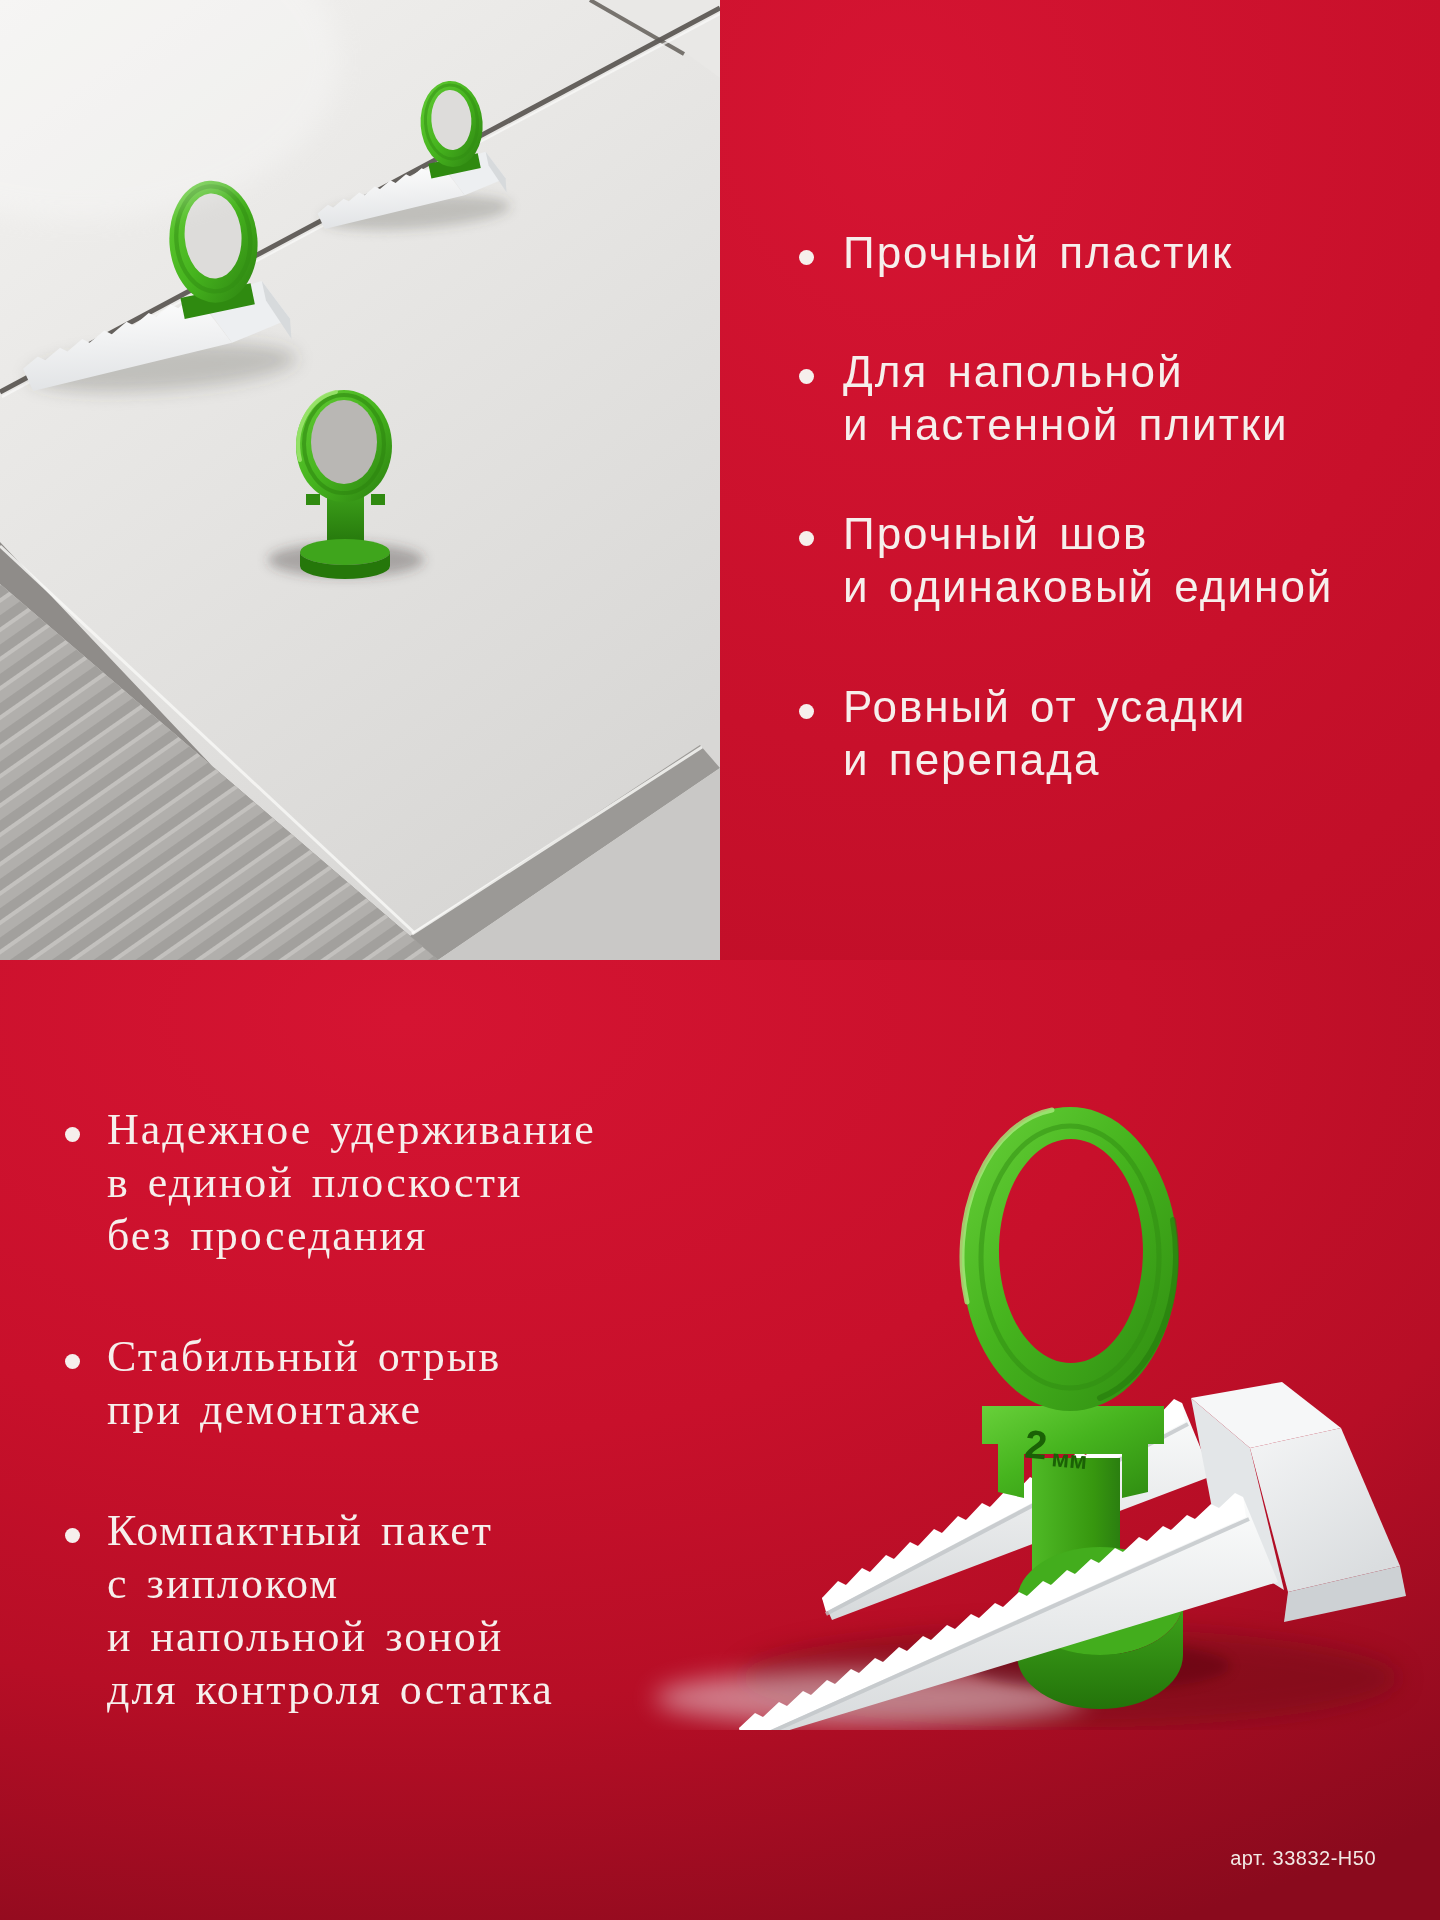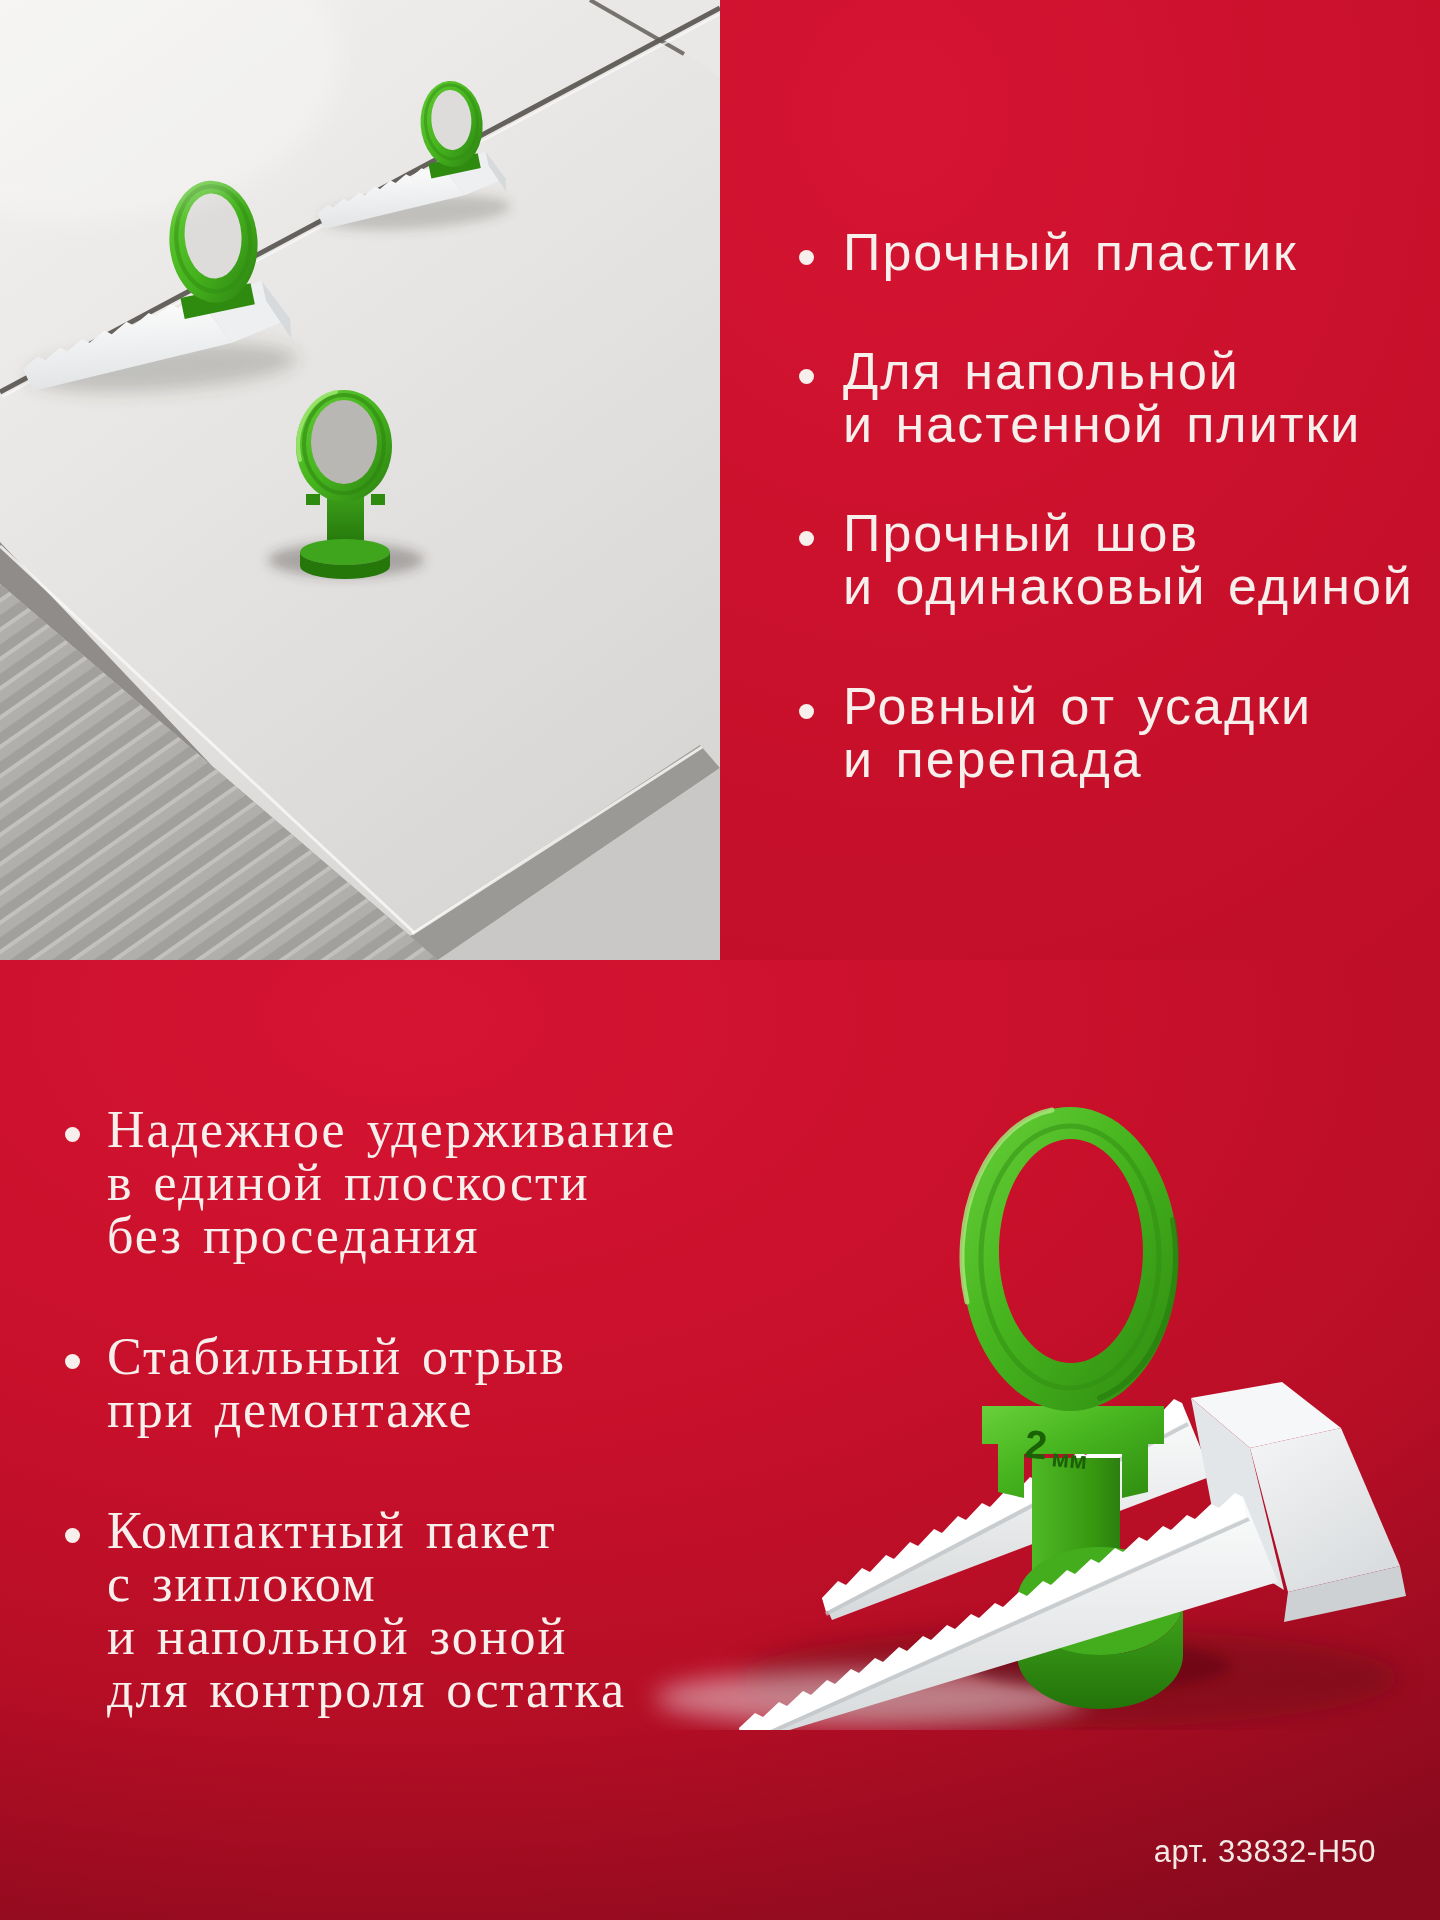--- a/index.html
+++ b/index.html
@@ -17,39 +17,39 @@
 
   
   .col-right{position:absolute;left:720px;top:0;width:720px;height:960px;
     background:radial-gradient(140% 120% at 25% 12%, var(--red-bright) 0%, var(--red) 55%, #BC0E27 100%);
     padding-top:226px;}
   .bottom{position:absolute;left:0;top:960px;width:1440px;height:960px;
     background:radial-gradient(120% 105% at 28% 6%, var(--red-bright) 0%, var(--red) 42%, #B70E26 68%, var(--red-dark) 100%);}
 
   
   ul.features{list-style:none;}
-  ul.features li{position:relative;color:var(--text);font-size:52px;line-height:53px;
+  ul.features li{position:relative;color:var(--text);font-size:44px;line-height:53px;
     font-weight:300;letter-spacing:2px;word-spacing:5px;}
   ul.features .dot{position:absolute;top:24px;width:15px;height:15px;border-radius:50%;background:var(--text);}
   .features-top li{padding-left:123px;}
   .features-top .dot{left:79px;}
   .features-top li:nth-child(1){margin-bottom:66px;}
   .features-top li:nth-child(2){margin-bottom:56px;}
   .features-top li:nth-child(3){margin-bottom:67px;}
   .features-bottom{position:absolute;left:0;top:143px;}
   .features-bottom li{padding-left:107px;font-family:Liberation Serif, serif;}
   .features-bottom .dot{left:65px;top:22px;}
   .features-bottom li{margin-bottom:68px;}
 
   
   .render{position:absolute;left:600px;top:70px;width:840px;height:700px;}
   .render svg{display:block;width:840px;height:700px;}
 
   
-  .sku{position:absolute;right:64px;bottom:50px;color:#F2E9E5;font-size:31px;
+  .sku{position:absolute;right:64px;bottom:50px;color:#F2E9E5;font-size:20px;
     letter-spacing:0.5px;font-weight:300;}
 </style>
 </head>
 <body>
 
 <div class="page">
 
   <div class="photo">
     <svg viewBox="0 0 720 960" aria-hidden="true">
       <defs>

